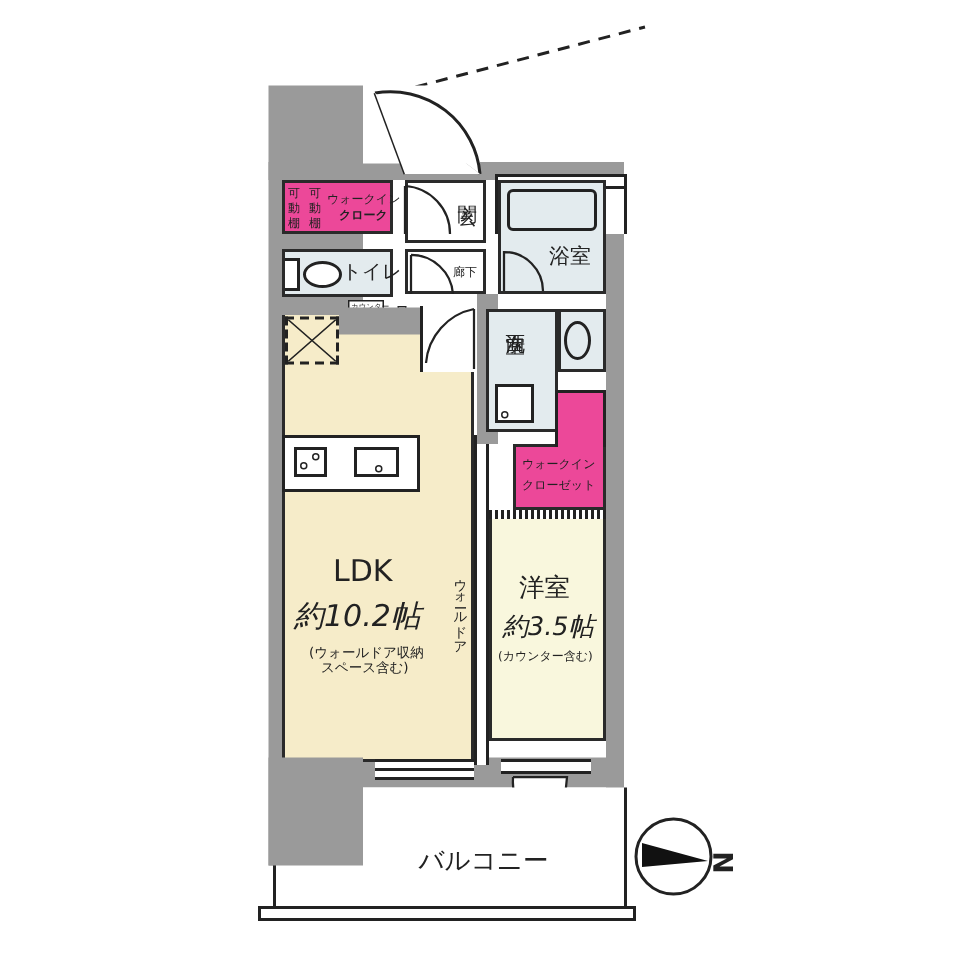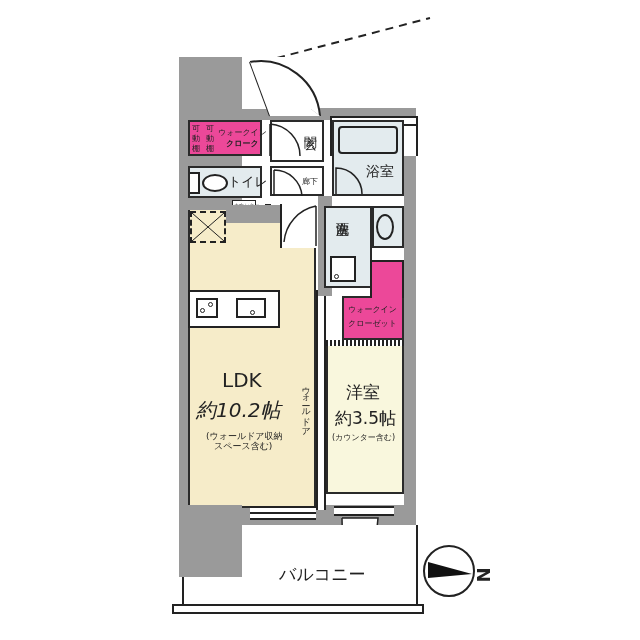--- a/index.html
+++ b/index.html
@@ -125,21 +125,21 @@
 <div class="abs room closet" style="left:342px;top:296px;width:62px;height:44px;">
   <span class="lbl" style="left:4px;top:8px;font-size:8px;">ウォークイン</span>
   <span class="lbl" style="left:4px;top:22px;font-size:8px;">クローゼット</span>
 </div>
 <div class="abs closet" style="left:370px;top:260px;width:34px;height:38px;border:2px solid #222;border-bottom:none;"></div>
 
 <div class="abs room youshitsu" style="left:326px;top:344px;width:78px;height:150px;">
 </div>
 <div class="abs" style="left:326px;top:340px;width:78px;height:6px;background:repeating-linear-gradient(90deg,#222 0 2px,#fff 2px 4px);"></div>
 <span class="lbl" style="left:346px;top:384px;font-size:17px;">洋室</span>
-<span class="lbl" style="left:335px;top:410px;font-size:17px;">約3.5帖</span>
+<span class="lbl" style="left:335px;top:410px;font-size:17px;font-style:italic;">約3.5帖</span>
 <span class="lbl" style="left:332px;top:434px;font-size:8px;">(カウンター含む)</span>
 
 <div class="abs" style="left:250px;top:506px;width:66px;height:14px;background:#fff;border-top:2px solid #222;border-bottom:2px solid #222;">
   <div style="position:absolute;left:0;top:4px;width:100%;height:2px;background:#222;"></div>
 </div>
 <div class="abs" style="left:334px;top:506px;width:60px;height:10px;background:#fff;border-top:2px solid #222;border-bottom:2px solid #222;"></div>
 <svg class="abs" style="left:340px;top:516px;width:40px;height:44px;" viewBox="0 0 40 44">
     <path d="M2 2 L38 2 L34 42 A38 38 0 0 1 2 2" stroke="#222" stroke-width="1.5" fill="#fff"></path>
   </svg>
 

